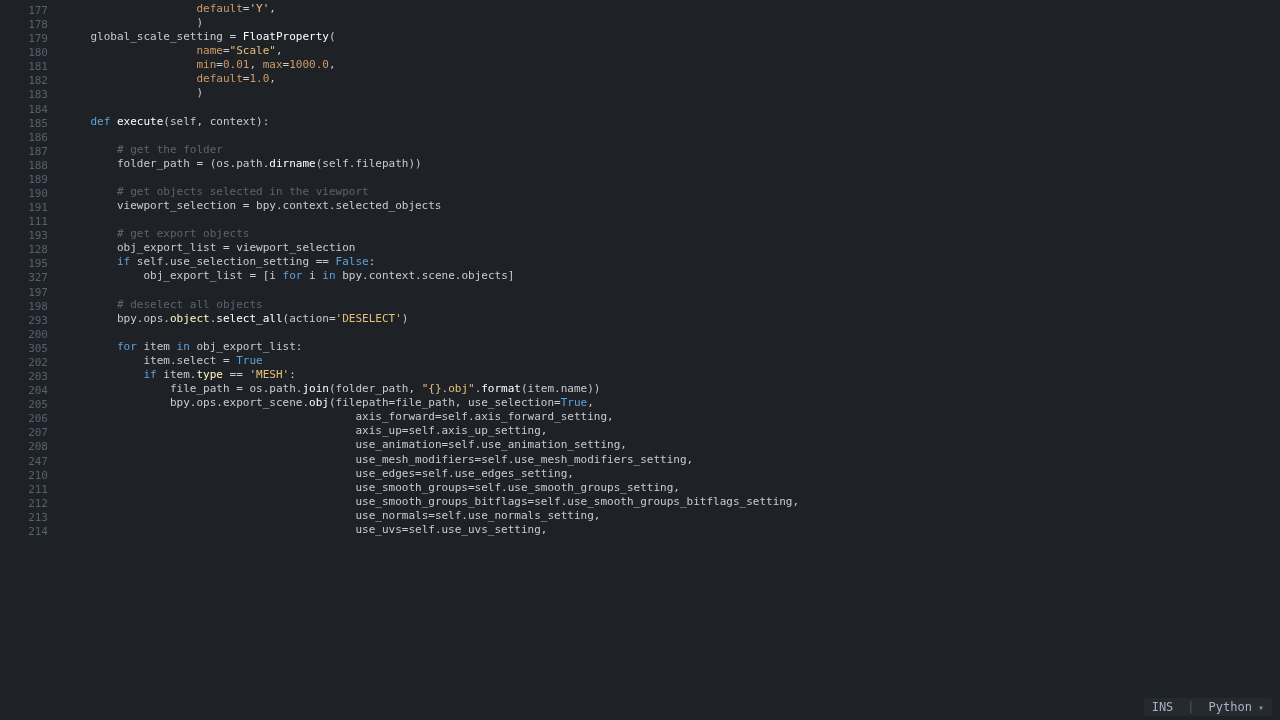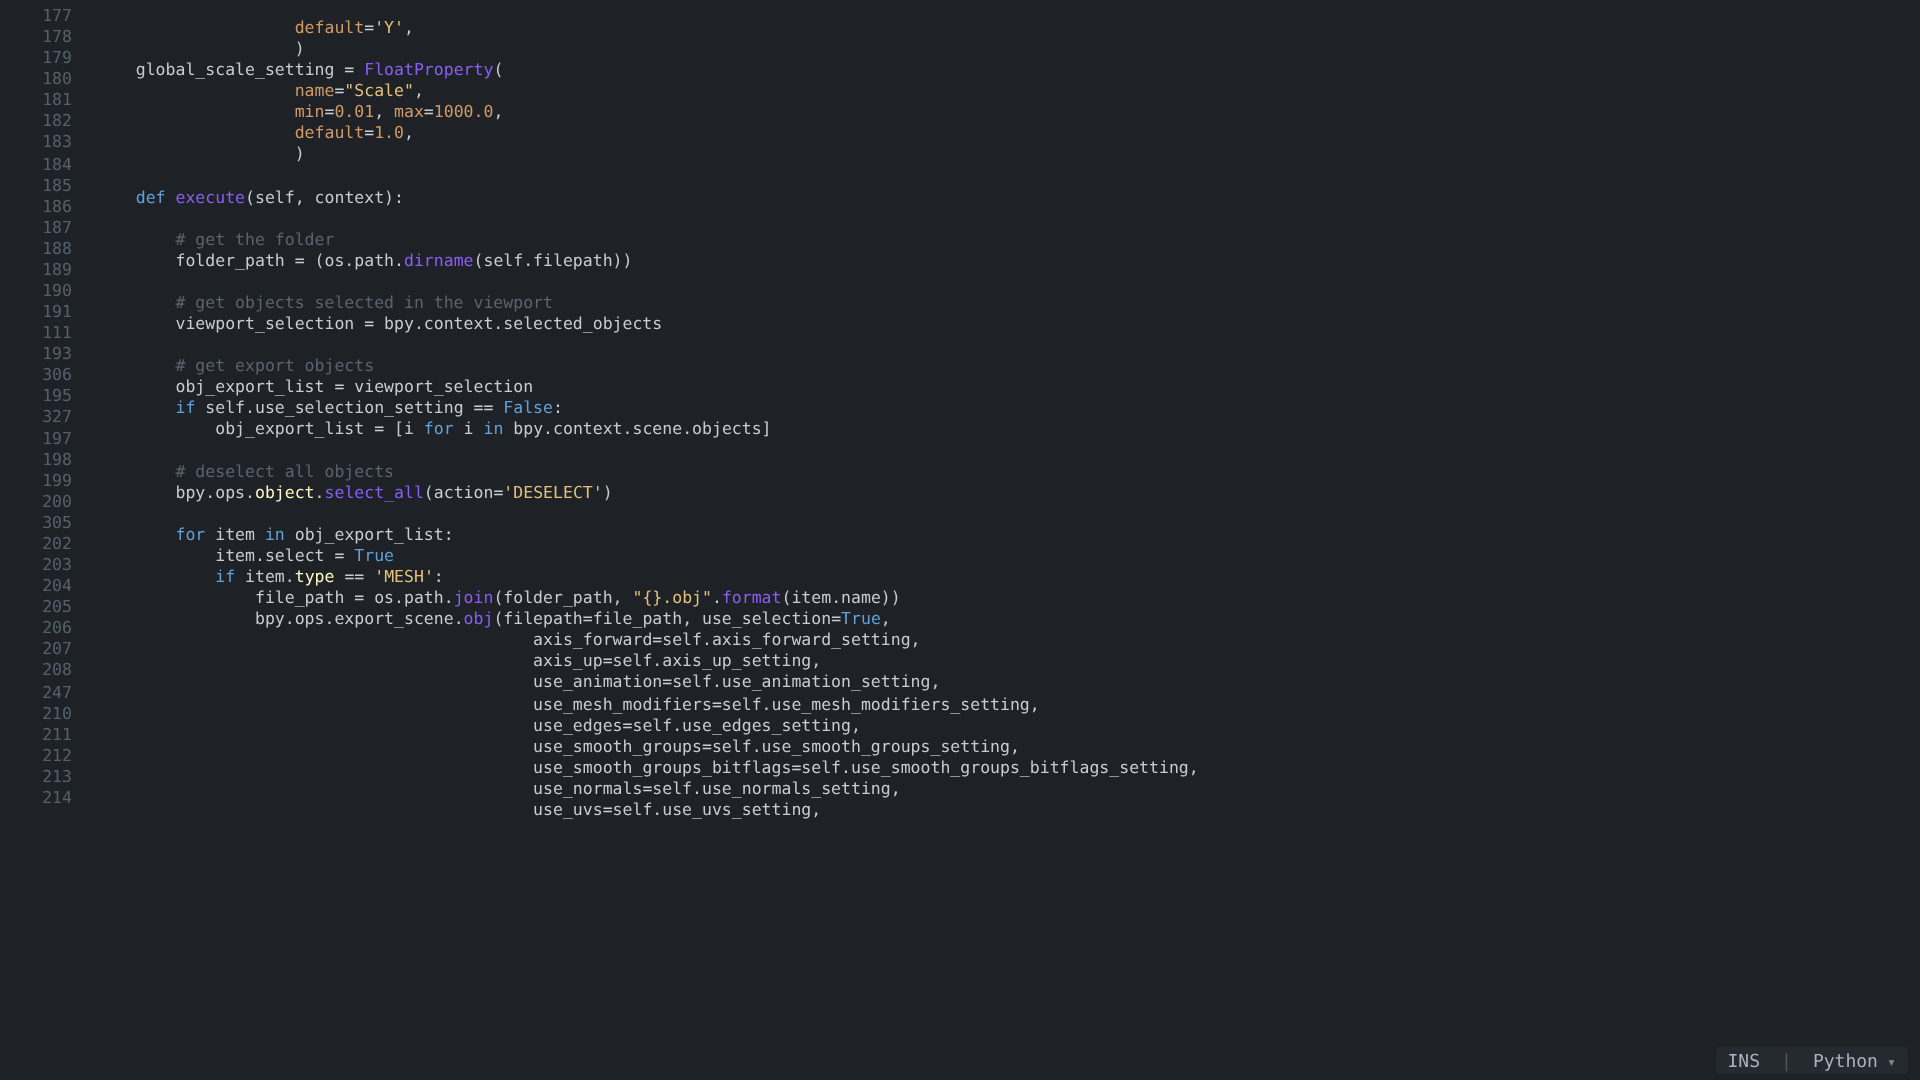--- a/index.html
+++ b/index.html
@@ -25,28 +25,28 @@
     flex: 0 0 48px;
     text-align: right;
     padding: 4px 10px 4px 0;
     color: #55606c;
     user-select: none;
     background: #1e2227;
   }
   .gutter div { height: 1.28em; }
   .code {
     flex: 1 1 auto;
-    padding: 12px 0 4px 6px;
+    padding: 2px 0 4px 6px;
     white-space: pre;
     overflow: hidden;
   }
   .code-line { height: 1.28em; }
 
   .tok-kw   { color: #5fa1d8; }           
-  .tok-fn   { color: #8b5cf6; }           
+  .tok-fn   { color: #ffffff; }           
   .tok-str  { color: #e5c07b; }           
   .tok-num  { color: #d19a66; }           
   .tok-arg  { color: #d19a66; }           
   .tok-cmt  { color: #5c6370; font-style: normal; } 
   .tok-bool { color: #5fa1d8; }
   .tok-prop { color: #fef9c3; }           
   .tok-id   { color: #c7ccd2; }
 
   .statusbar {
     position: absolute;
@@ -83,26 +83,26 @@
       <div>184</div>
       <div>185</div>
       <div>186</div>
       <div>187</div>
       <div>188</div>
       <div>189</div>
       <div>190</div>
       <div>191</div>
       <div>111</div>
       <div>193</div>
-      <div>306</div>
+      <div>128</div>
       <div>195</div>
       <div>327</div>
       <div>197</div>
       <div>198</div>
-      <div>199</div>
+      <div>293</div>
       <div>200</div>
       <div>305</div>
       <div>202</div>
       <div>203</div>
       <div>204</div>
       <div>205</div>
       <div>206</div>
       <div>207</div>
       <div>208</div>
       <div>247</div>

